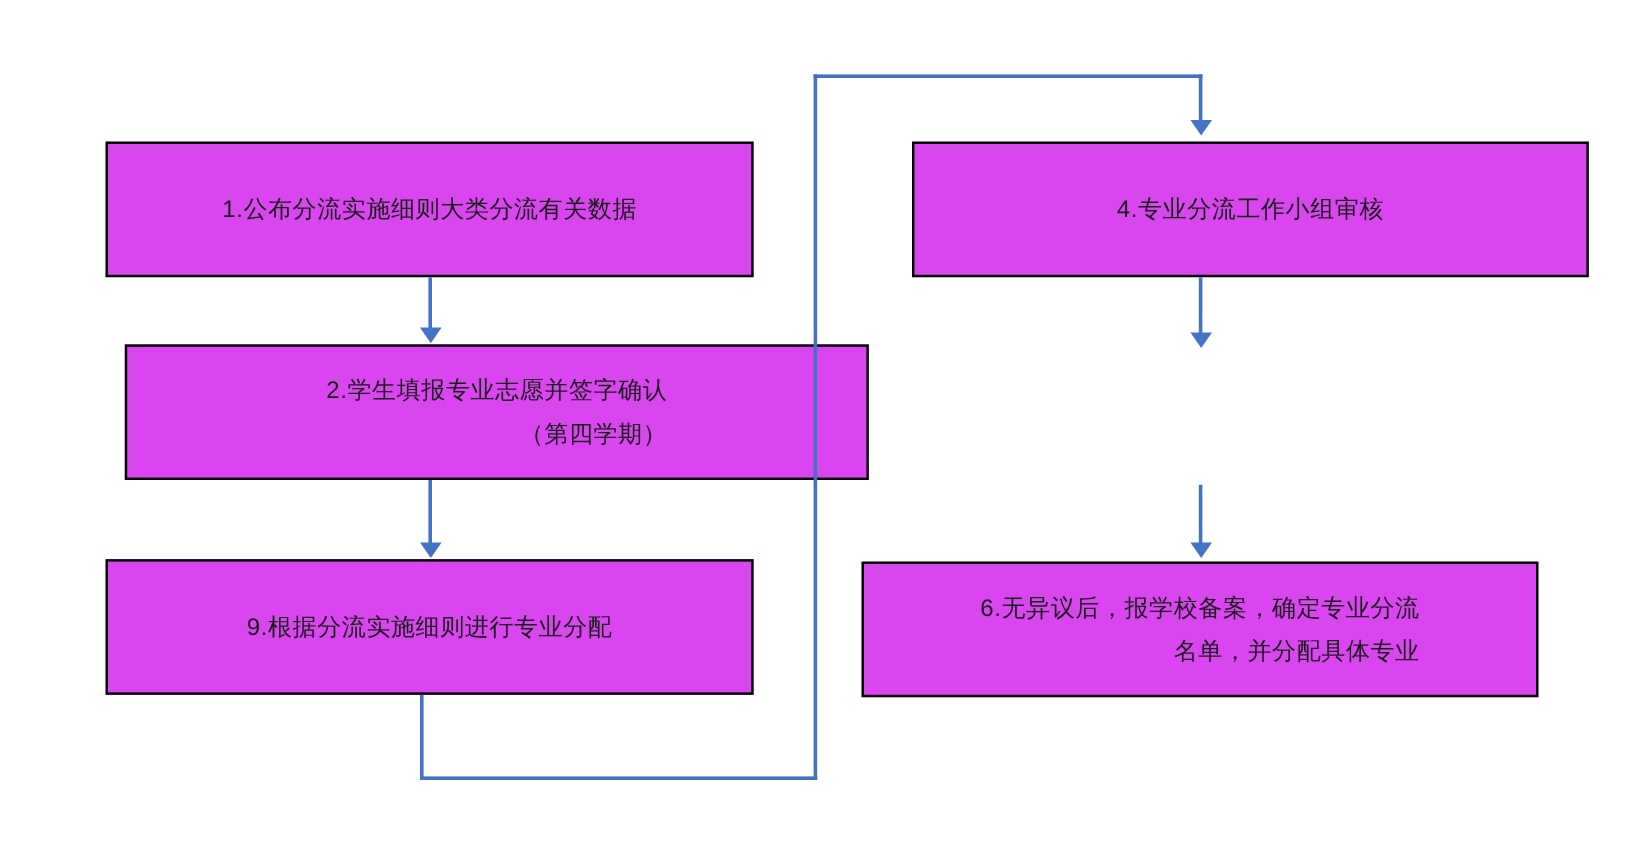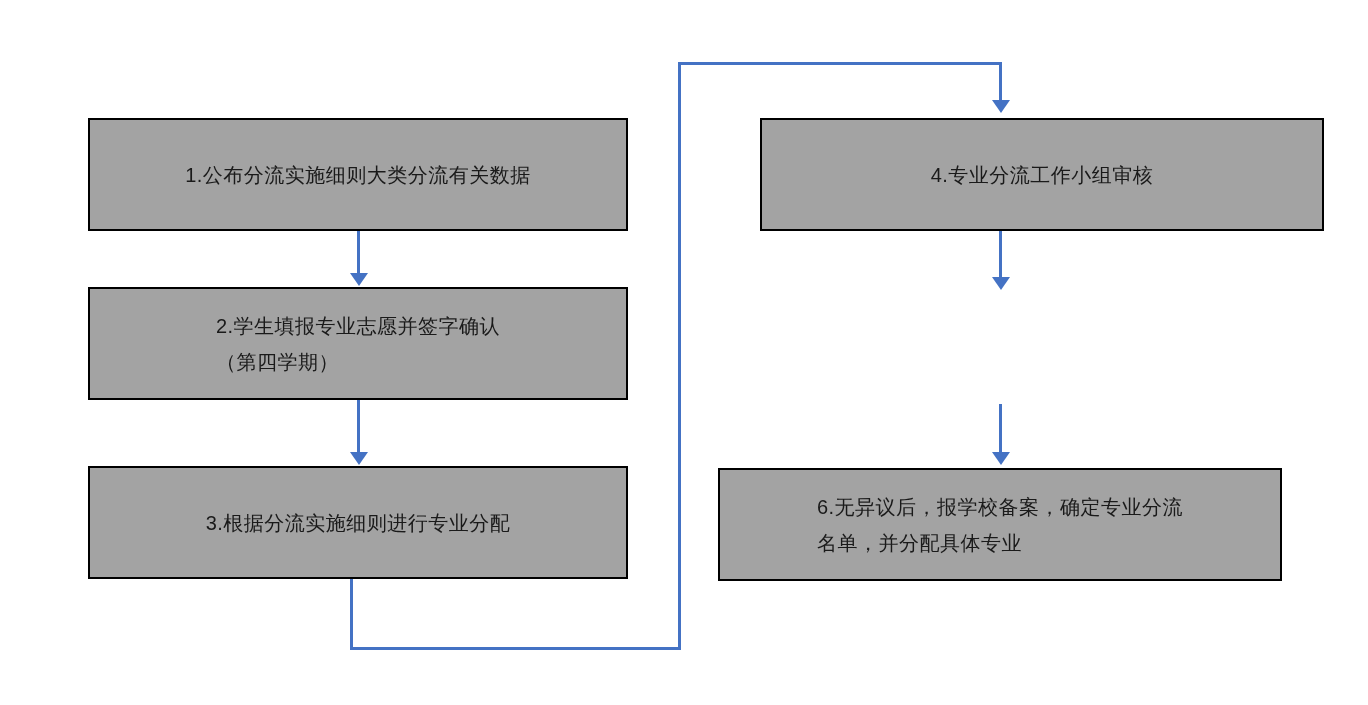--- a/index.html
+++ b/index.html
@@ -14,25 +14,25 @@
     position: relative;
     width: 1368px;
     height: 705px;
     background: #ffffff;
     overflow: hidden;
   }
   .node {
     position: absolute;
     box-sizing: border-box;
     border: 2px solid #000000;
-    background: #a3a3a3;
+    background: #d946ef;
     display: flex;
     align-items: center;
     justify-content: center;
-    text-align: left;
+    text-align: right;
   }
   .node-label {
     font-size: 20px;
     line-height: 36px;
     color: #1a1a1a;
     letter-spacing: 0.5px;
     white-space: pre-line;
     padding: 0 10px;
   }
   
@@ -57,27 +57,27 @@
 </style>
 </head>
 <body>
 
 <div id="canvas">
 
   <div class="node" style="left:88px; top:118px; width:540px; height:113px;">
     <span class="node-label">1.公布分流实施细则大类分流有关数据</span>
   </div>
 
-  <div class="node" style="left:88px; top:287px; width:540px; height:113px;">
+  <div class="node" style="left:104px; top:287px; width:620px; height:113px;">
     <span class="node-label">2.学生填报专业志愿并签字确认
 （第四学期）</span>
   </div>
 
   <div class="node" style="left:88px; top:466px; width:540px; height:113px;">
-    <span class="node-label">3.根据分流实施细则进行专业分配</span>
+    <span class="node-label">9.根据分流实施细则进行专业分配</span>
   </div>
 
   <div class="node" style="left:760px; top:118px; width:564px; height:113px;">
     <span class="node-label">4.专业分流工作小组审核</span>
   </div>
 
 
   <div class="node" style="left:718px; top:468px; width:564px; height:113px;">
     <span class="node-label">6.无异议后，报学校备案，确定专业分流
 名单，并分配具体专业</span>

